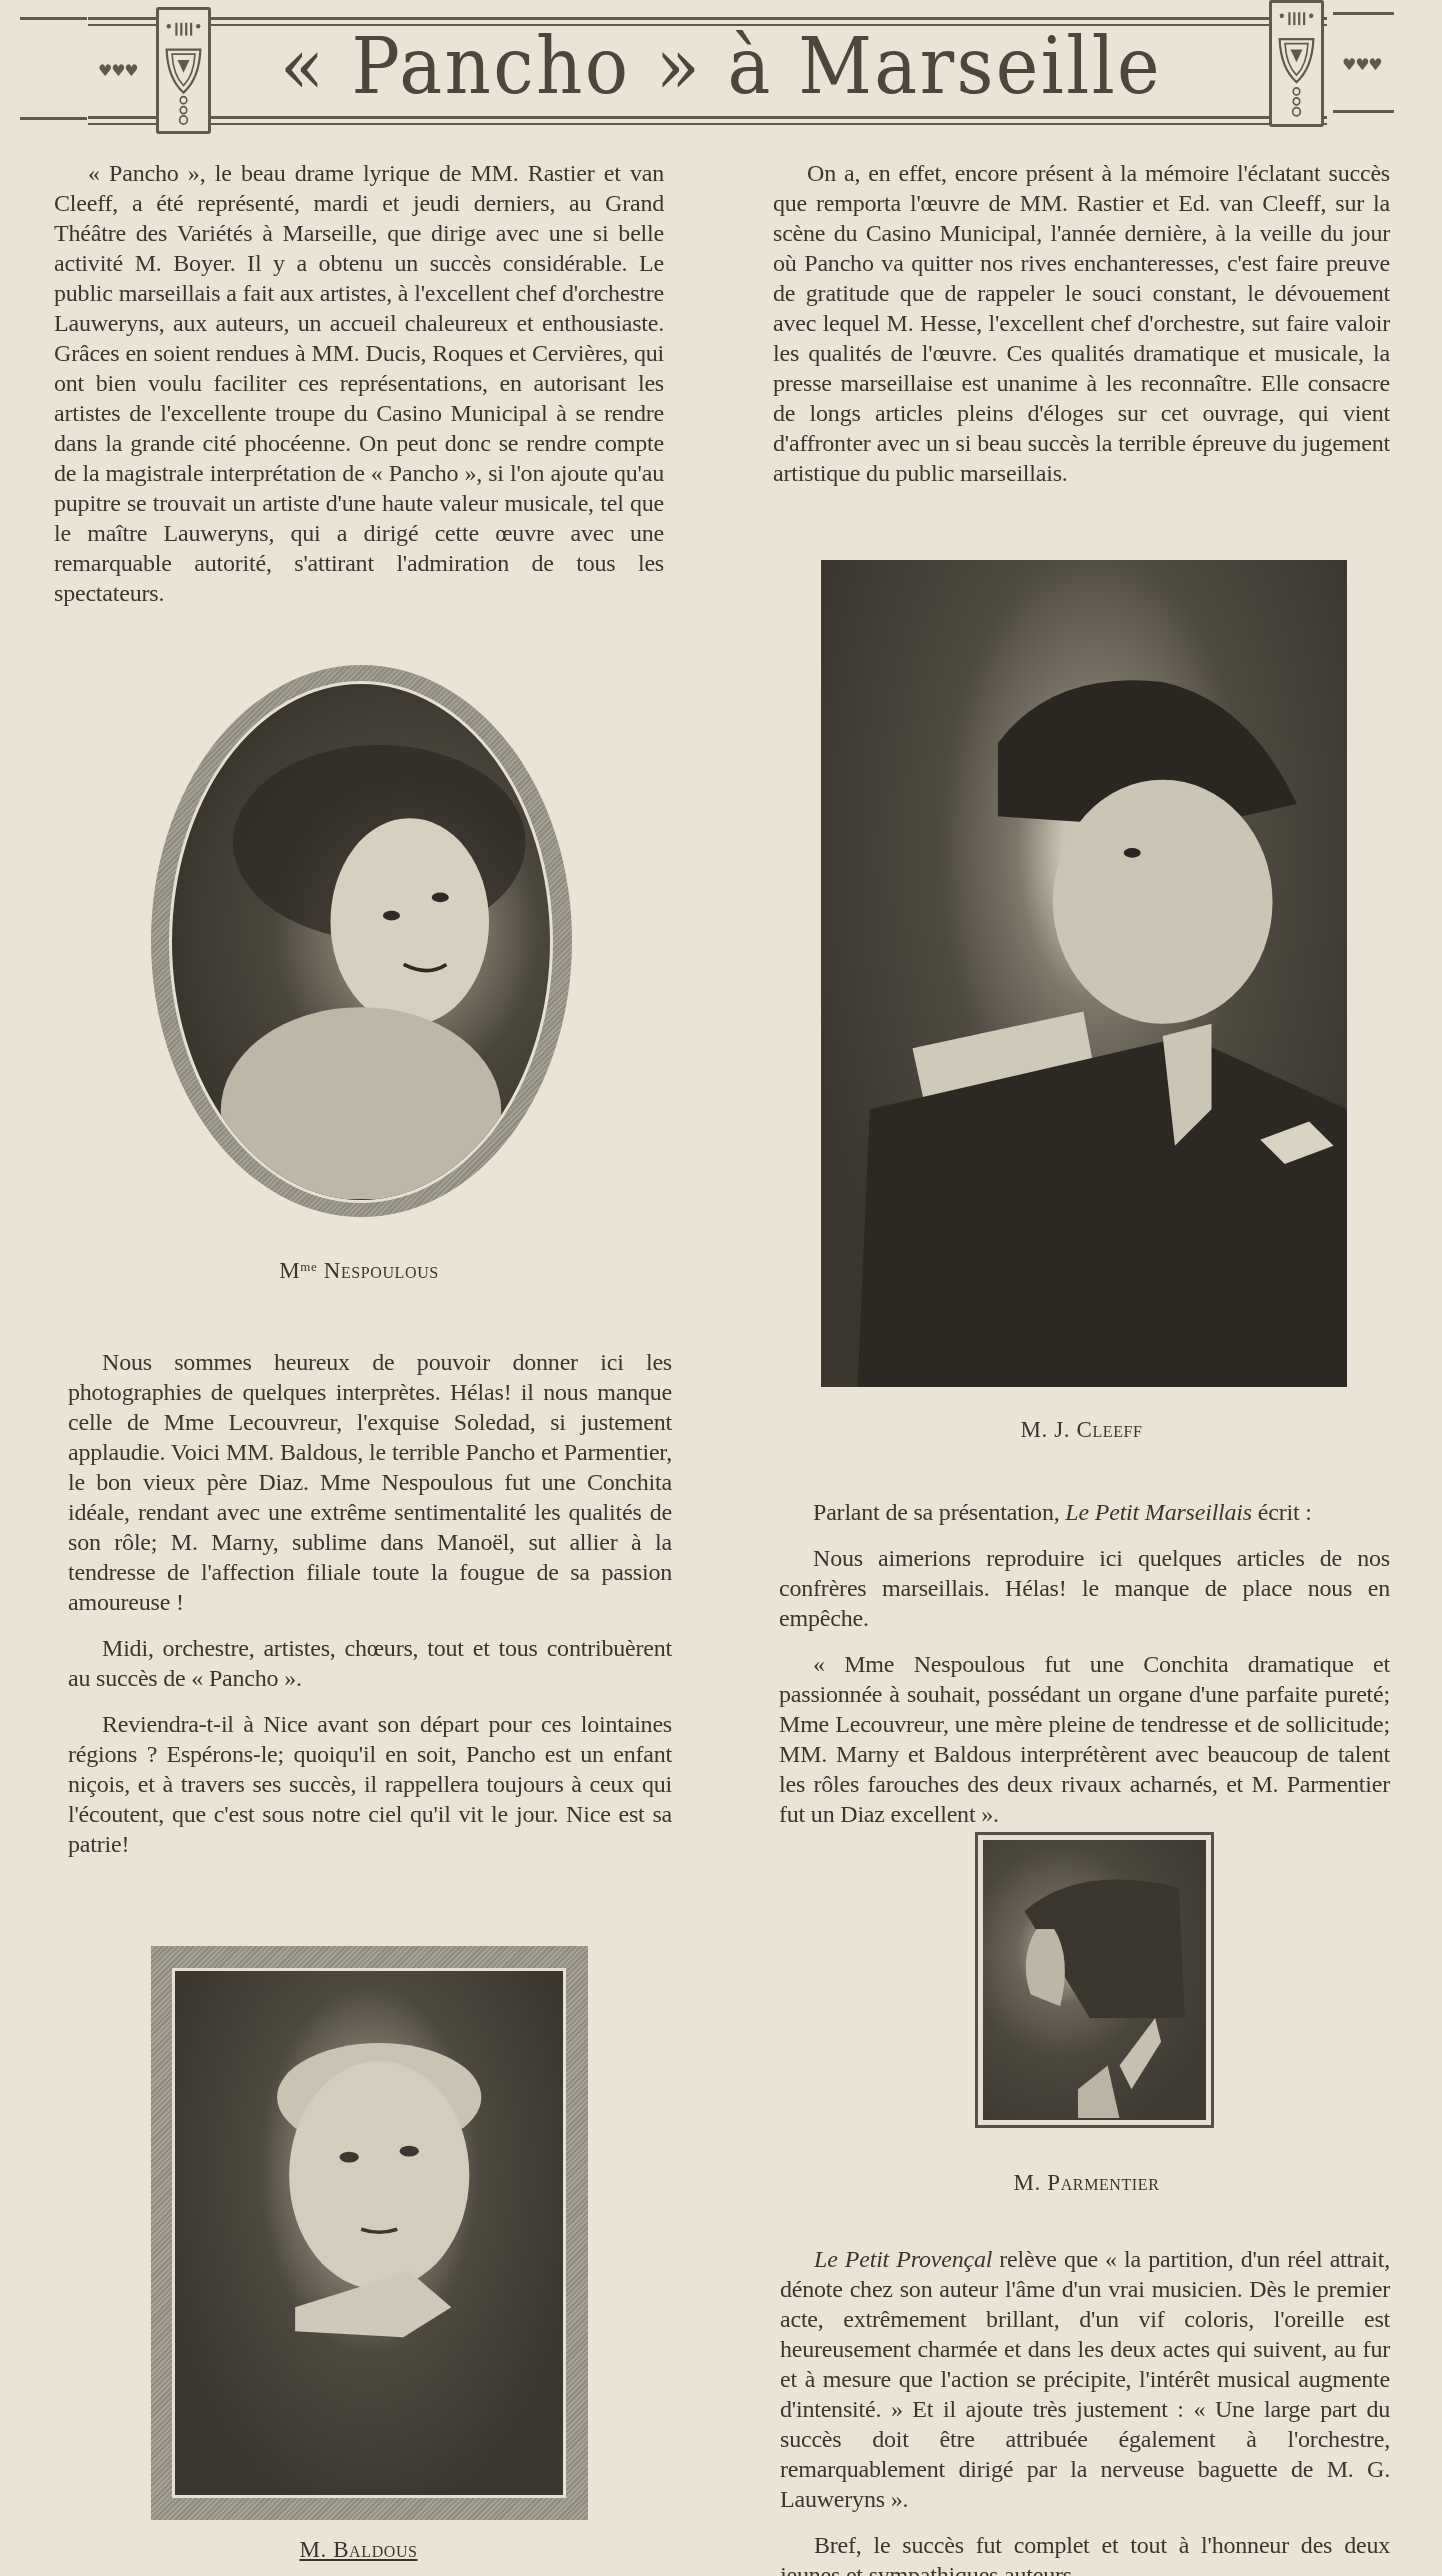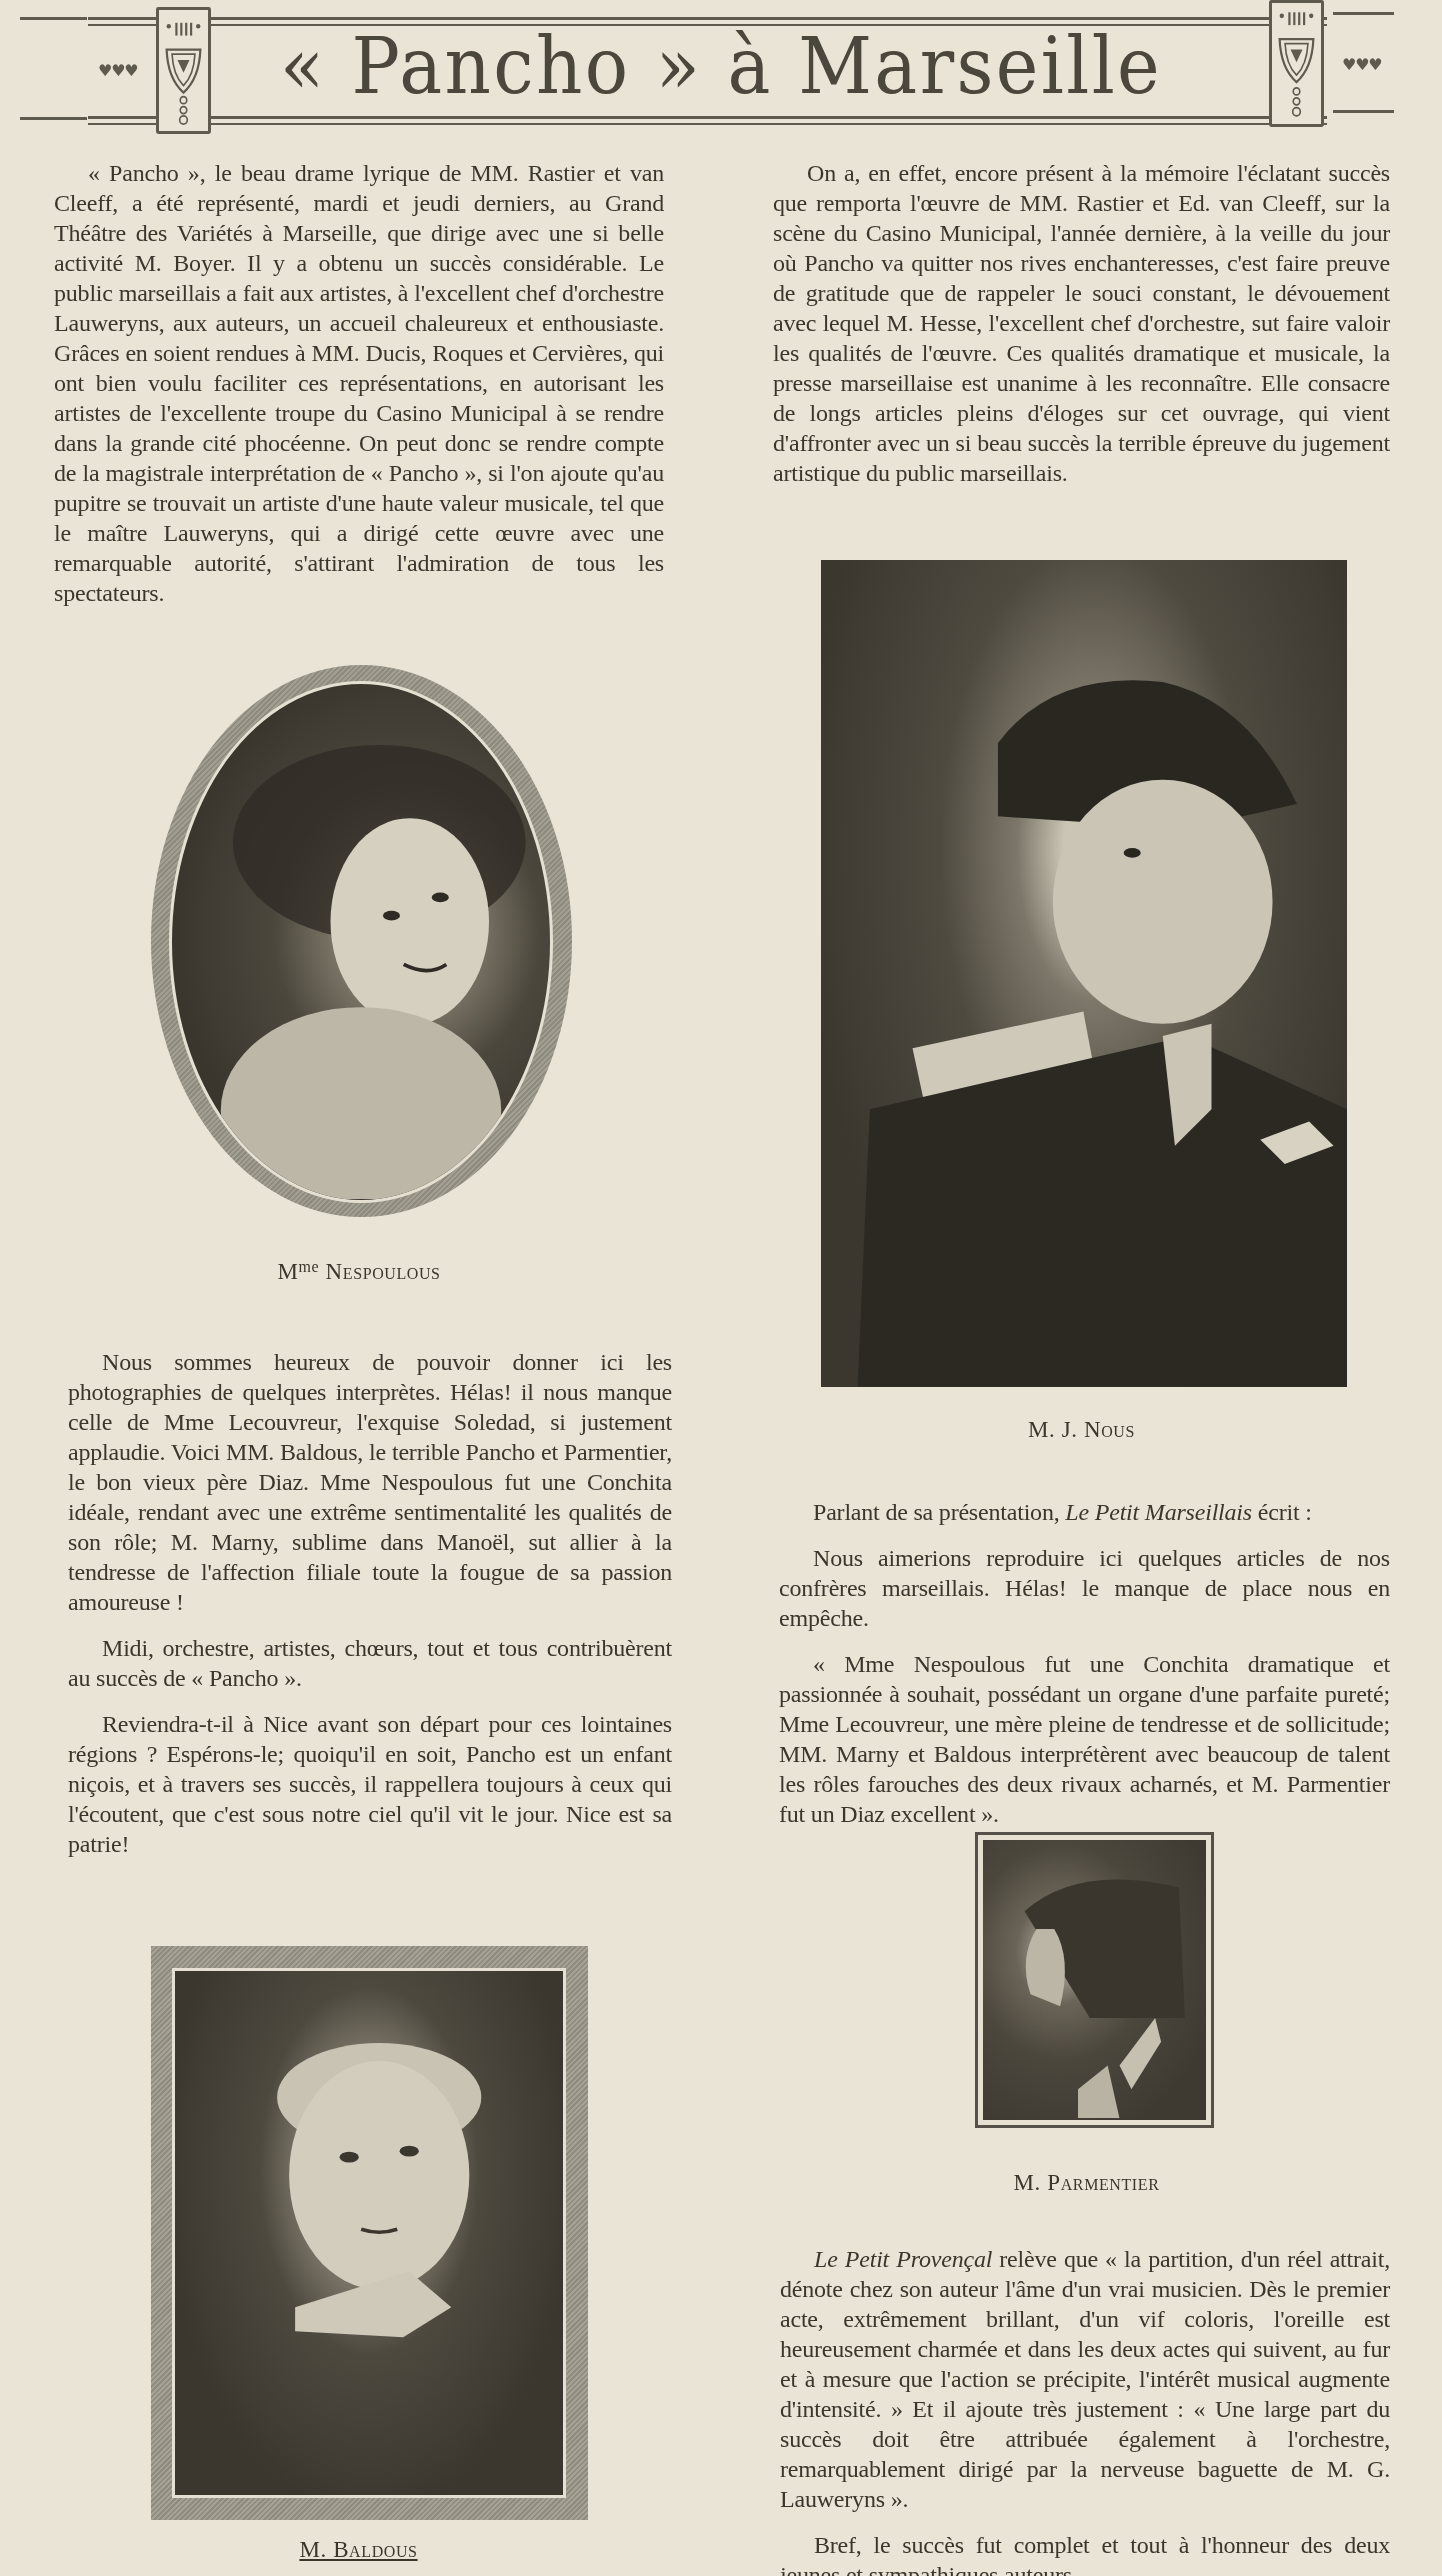--- a/index.html
+++ b/index.html
@@ -34,21 +34,21 @@
   .p {
     font-size: 24px; line-height: 30px; text-align: justify; margin: 16px;
     text-indent: 34px; letter-spacing: -0.2px;
   }
   .p i { font-style: italic; }
 
   .caption {
     position: absolute; text-align: center; font-size: 23px; letter-spacing: 0.6px;
     font-variant: small-caps;
   }
-  .caption sup { font-size: 16px; vertical-align: 7.3px; font-variant: normal; }
+  .caption sup { font-size: 13px; vertical-align: 7.3px; font-variant: normal; }
 
   
   .photo { position: absolute; overflow: hidden; }
   .oval-frame {
     position: absolute; border-radius: 50%;
     background: repeating-linear-gradient(135deg, #8e8a7e 0 1.8px, #a29e92 1.8px 3.7px);
   }
   .oval-inner {
     position: absolute; border-radius: 50%; border: 3.1px solid #e5e0d2;
     background: radial-gradient(ellipse at 62% 48%, #cdc7b8 0 12%, #7a7466 22%, #4c473d 40%, #3a362e 70%);
@@ -182,21 +182,21 @@
       <path d="M290 300 Q380 180 560 200 Q700 230 780 400 L600 440 Q430 430 290 420 Z" fill="#2a2721"></path>
       <ellipse cx="560" cy="560" rx="180" ry="200" fill="#cbc5b5"></ellipse>
       <path d="M150 800 L430 740 L460 900 L180 940 Z" fill="#cfc9ba"></path>
       <path d="M80 900 L600 780 L862 900 L862 1355 L60 1355 Z" fill="#2c2923"></path>
       <path d="M720 950 L800 920 L840 960 L760 990 Z" fill="#d8d2c3"></path>
       <path d="M560 780 L640 760 L640 900 L580 960 Z" fill="#cbc5b5"></path>
       <ellipse cx="510" cy="480" rx="14" ry="8" fill="#2a2721"></ellipse>
     </svg>
   </div>
 
-  <div class="caption" style="left:757px; width:649px; top:1417px;">M. J. Nous</div>
+  <div class="caption" style="left:757px; width:649px; top:1417px;">M. J. Cleeff</div>
 
   <div class="col" style="left:763px; top:1481px; width:643px;">
     <p class="p">
       <span>Parlant de sa présentation, </span><i>Le Petit Marseillais</i><span> écrit :</span>
     </p>
     <p class="p">Nous aimerions reproduire ici quelques articles de nos confrères marseillais. Hélas! le manque de place nous en empêche.</p>
     <p class="p">« Mme Nespoulous fut une Conchita dramatique et passionnée à souhait, possédant un organe d'une parfaite pureté; Mme Lecouvreur, une mère pleine de tendresse et de sollicitude; MM. Marny et Baldous interprétèrent avec beaucoup de talent les rôles farouches des deux rivaux acharnés, et M. Parmentier fut un Diaz excellent ».</p>
   </div>
 
   <div class="parm-frame" style="left:975px; top:1832px; width:239px; height:296px;">

